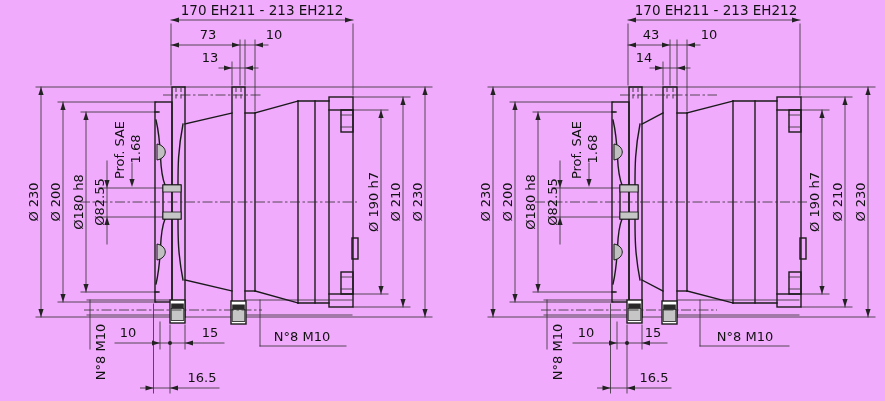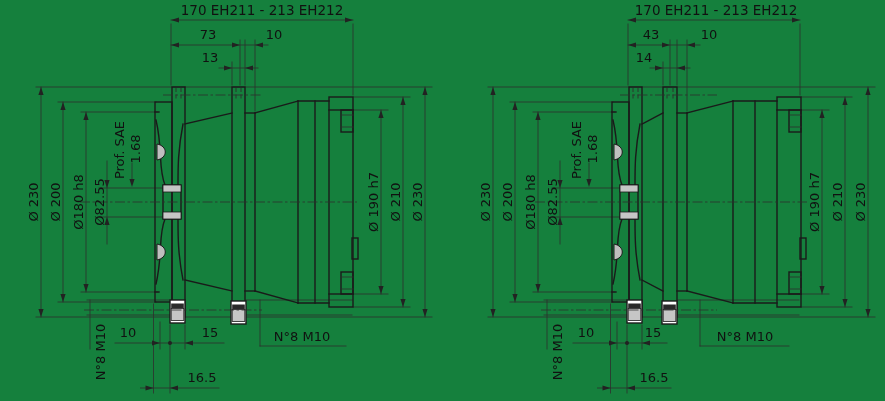--- a/index.html
+++ b/index.html
@@ -1,16 +1,16 @@
 <!DOCTYPE html>
 <html><head>
 <meta charset="utf-8">
 <style>
   html,body{margin:0;padding:0;background:#ffffff;}
-  .sheet{position:relative;width:885px;height:401px;background:#15803d;overflow:hidden;}
+  .sheet{position:relative;width:885px;height:401px;background:#f0abfc;overflow:hidden;}
   svg{display:block;}
   .thick{stroke:#1a1a1a;stroke-width:1.4;fill:none;stroke-linejoin:miter;stroke-linecap:square;}
   .thin{stroke:#2e2e2e;stroke-width:0.8;fill:none;stroke-linecap:square;}
   .dash{stroke:#2e2e2e;stroke-width:0.9;fill:none;stroke-dasharray:4 2.5;}
   .dashdot{stroke:#2e2e2e;stroke-width:0.8;fill:none;stroke-dasharray:10 2.5 2.5 2.5;}
   .wfill{fill:#ffffff;stroke:#1a1a1a;stroke-width:1.4;}
   .bandf{fill:#2a2a2a;stroke:none;}
   .grayf{fill:#c6c6c6;stroke:#1a1a1a;stroke-width:0.8;}
   .pocket{fill:#bfbfbf;stroke:#1a1a1a;stroke-width:1;}
   .ah{fill:#222;stroke:none;}

